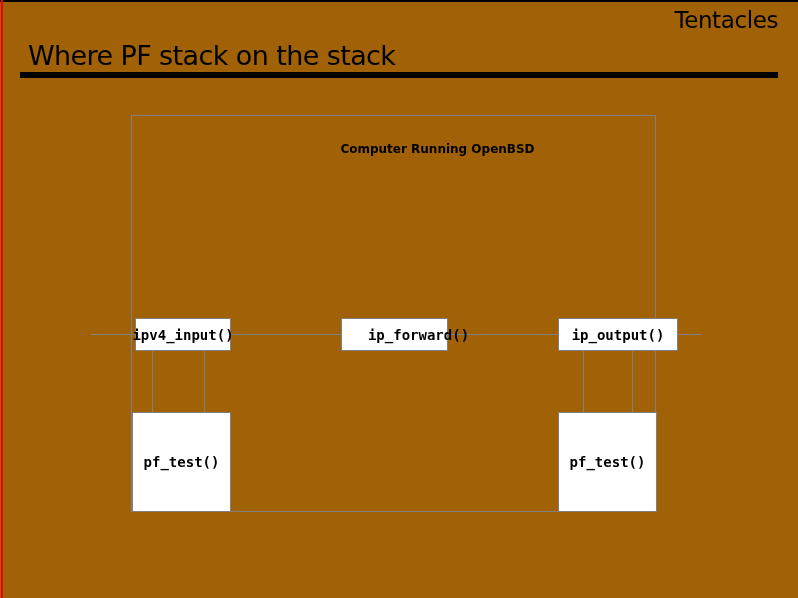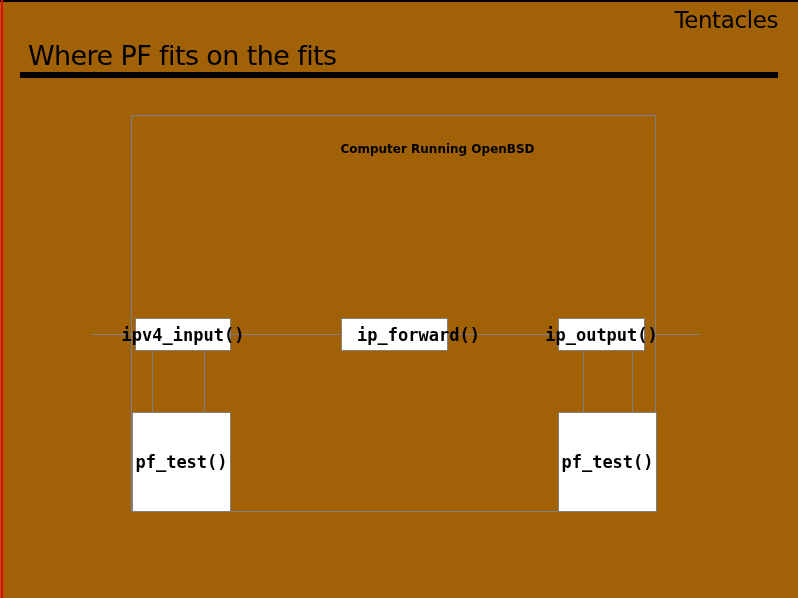--- a/index.html
+++ b/index.html
@@ -80,21 +80,21 @@
   .node {
     position: absolute;
     box-sizing: border-box;
     border: 1px solid #808080;
     background: #ffffff;
     display: flex;
     align-items: center;
     justify-content: center;
     font-family: "DejaVu Sans Mono", monospace;
     font-weight: bold;
-    font-size: 17px;
+    font-size: 14px;
     color: #000000;
     letter-spacing: 0px;
     z-index: 3;
   }
   .wire-h {
     position: absolute;
     height: 1px;
     background: #808080;
     z-index: 1;
   }
@@ -117,21 +117,21 @@
 </head>
 <body>
 
 <div id="slide">
 
   <div class="top-rule"></div>
   <div class="left-rule"></div>
 
   <div class="deck-name">Tentacles</div>
 
-  <div class="slide-title">Where PF fits on the fits</div>
+  <div class="slide-title">Where PF stack on the stack</div>
 
   <div class="title-rule"></div>
 
   <div id="diagram">
 
     <div class="frame" style="left:131px; top:115px; width:525px; height:397px;"></div>
 
     <div class="frame-title" style="left:131px; top:142px; width:525px; text-align:center;margin-left:44px;">Computer Running OpenBSD</div>
 
     <div class="wire-h" style="left:91px;  top:334px; width:45px;"></div>
@@ -147,21 +147,21 @@
     <div class="wire-v" style="left:632px; top:350px; width:1px; height:63px;"></div>
 
     <div class="node" style="left:135px; top:318px; width:96px; height:33px;">
       <span>ipv4_input()</span>
     </div>
 
     <div class="node" style="left:341px; top:318px; width:107px; height:33px;padding-left:48px;">
       <span>ip_forward()</span>
     </div>
 
-    <div class="node" style="left:558px; top:318px; width:87px; height:33px;">
+    <div class="node" style="left:558px; top:318px; width:120px; height:33px;">
       <span>ip_output()</span>
     </div>
 
     <div class="node" style="left:132px; top:412px; width:99px; height:100px;">
       <span>pf_test()</span>
     </div>
 
     <div class="node" style="left:558px; top:412px; width:99px; height:100px;">
       <span>pf_test()</span>
     </div>

